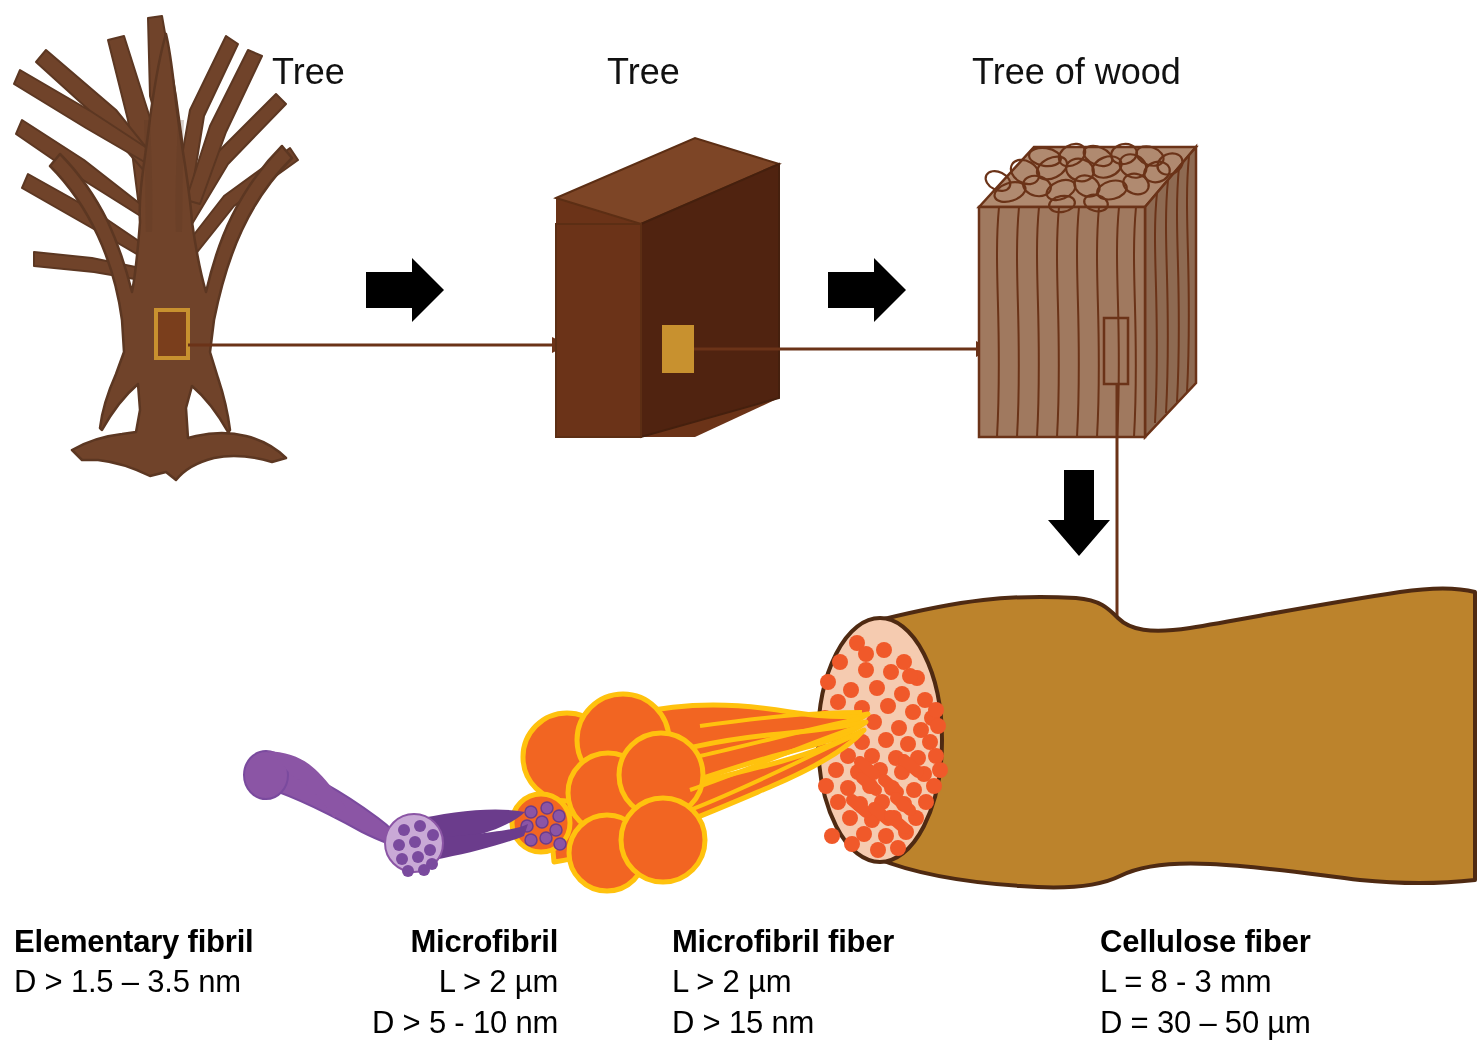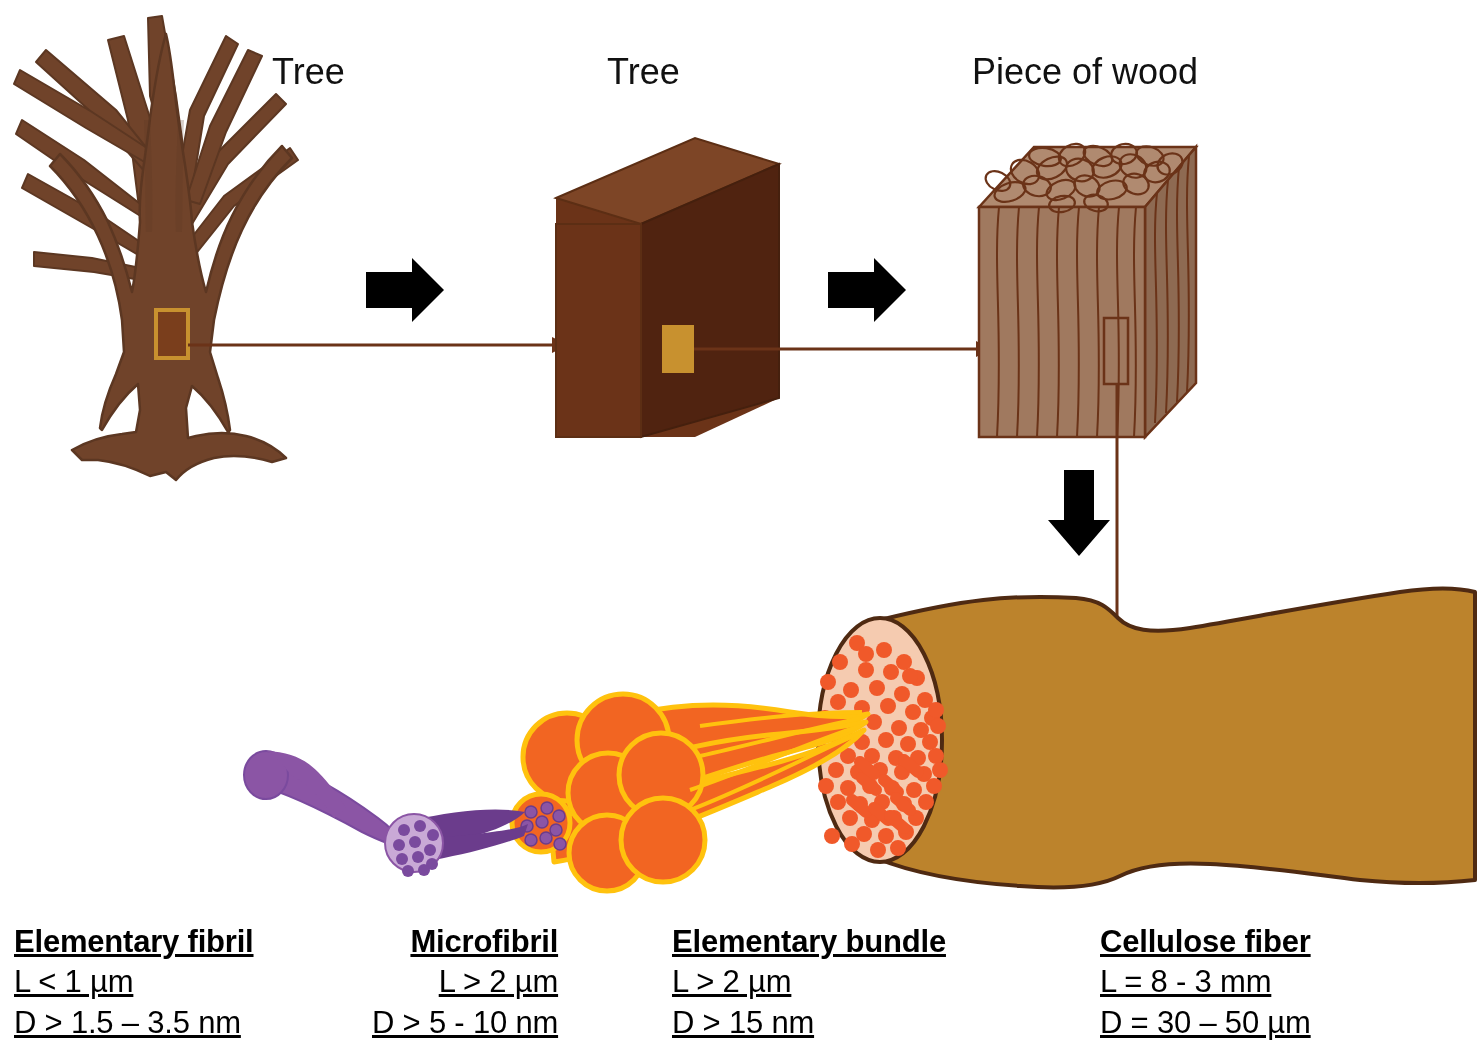--- a/index.html
+++ b/index.html
@@ -1,21 +1,21 @@
 <!DOCTYPE html>
 <html><head>
 <meta charset="utf-8">
 <style>
   html,body{margin:0;padding:0;background:#ffffff;}
   body{width:1479px;height:1056px;position:relative;overflow:hidden;
        font-family:"Liberation Sans","DejaVu Sans",sans-serif;color:#000;}
   #stage{position:absolute;left:0;top:0;width:1479px;height:1044px;}
   svg.layer{position:absolute;left:0;top:0;width:1479px;height:1056px;}
   .toplabel{position:absolute;font-size:36px;line-height:36px;color:#111;white-space:nowrap;}
-  .capcol{position:absolute;top:922px;white-space:nowrap;text-decoration:underline;}
+  .capcol{position:absolute;top:922px;white-space:nowrap;}
   .capttl{font-size:31px;font-weight:bold;line-height:39px;letter-spacing:-0.2px;}
   .capline{font-size:31px;line-height:41px;letter-spacing:-0.2px;}
 </style>
 </head>
 <body>
 
 <div id="stage">
 
   <svg class="layer" viewBox="0 0 1479 1056">
 
@@ -341,36 +341,35 @@
     <g stroke="#FFC20E" stroke-width="4" fill="none">
       <path d="M700 726 C760 718 810 712 862 712"></path>
       <path d="M700 756 C762 742 812 728 862 718"></path>
       <path d="M690 790 C754 768 810 742 860 726"></path>
       <path d="M690 810 C752 786 808 756 858 734"></path>
     </g>
   </svg>
 
   <div class="toplabel" style="left:272px;top:54px;">Tree</div>
   <div class="toplabel" style="left:607px;top:54px;">Tree</div>
-  <div class="toplabel" style="left:972px;top:54px;">Piece of wood</div>
+  <div class="toplabel" style="left:972px;top:54px;">Tree of wood</div>
 
   <div class="capcol" style="left:14px;">
     <div class="capttl">Elementary fibril</div>
-    <div class="capline">L &lt; 1 µm</div>
     <div class="capline">D &gt; 1.5 – 3.5 nm</div>
   </div>
 
   <div class="capcol" style="left:372px;text-align:right;">
     <div class="capttl">Microfibril</div>
     <div class="capline">L &gt; 2 µm</div>
     <div class="capline">D &gt; 5 - 10 nm</div>
   </div>
 
   <div class="capcol" style="left:672px;">
-    <div class="capttl">Elementary bundle</div>
+    <div class="capttl">Microfibril fiber</div>
     <div class="capline">L &gt; 2 µm</div>
     <div class="capline">D &gt; 15 nm</div>
   </div>
 
   <div class="capcol" style="left:1100px;">
     <div class="capttl">Cellulose fiber</div>
     <div class="capline">L = 8 - 3 mm</div>
     <div class="capline">D = 30 – 50 µm</div>
   </div>
 

